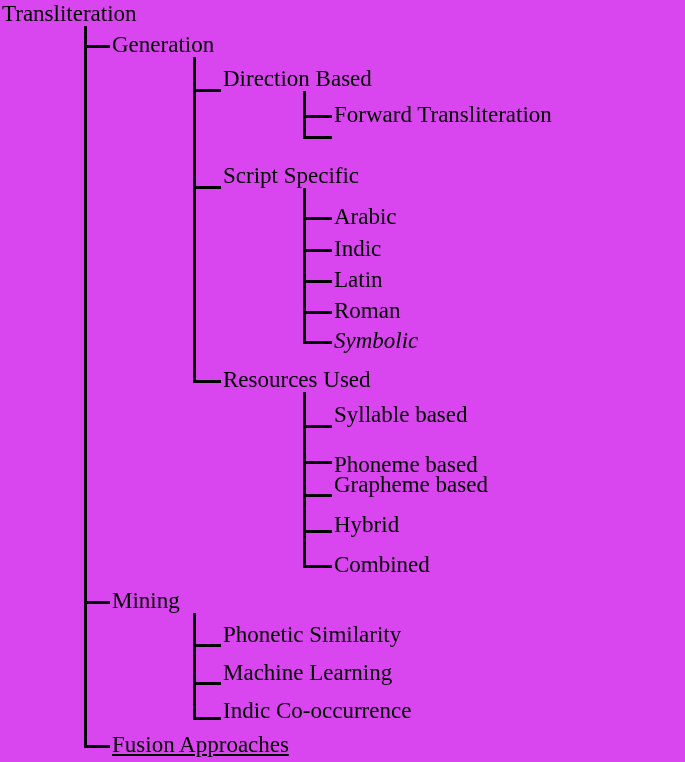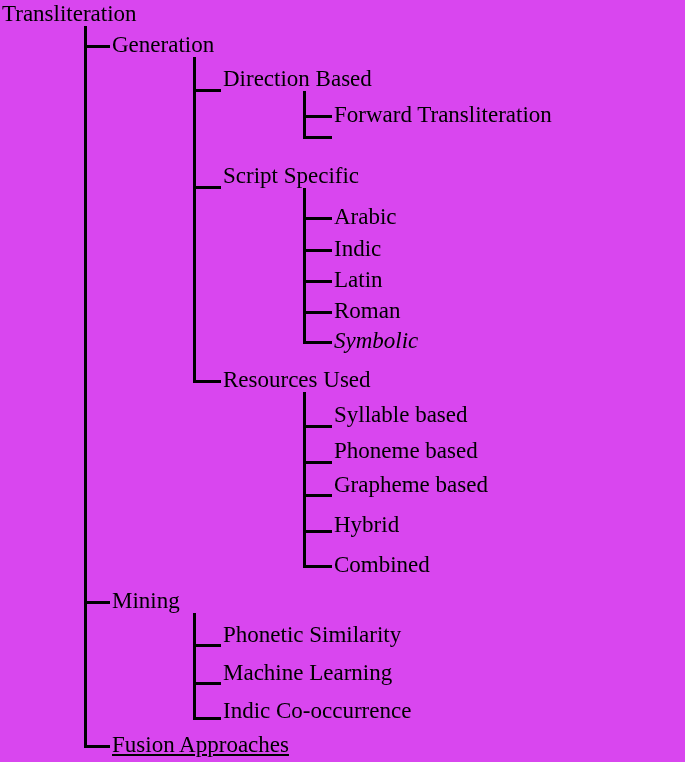--- a/index.html
+++ b/index.html
@@ -72,21 +72,21 @@
   <div class="hline" style="left:303px; top:341px; width:29px;"></div>
   <div class="node-label" style="left:334px; top:329px;font-style:italic;">Symbolic</div>
 
   <div class="hline" style="left:193px; top:380px; width:28px;"></div>
   <div class="node-label" style="left:223px; top:368px;">Resources Used</div>
 
   <div class="vline" style="left:303px; top:392px; height:175px;"></div>
   <div class="hline" style="left:303px; top:425px; width:29px;"></div>
   <div class="node-label" style="left:334px; top:403px;">Syllable based</div>
   <div class="hline" style="left:303px; top:461px; width:29px;"></div>
-  <div class="node-label" style="left:334px; top:439px;">Phoneme based</div>
+  <div class="node-label" style="left:334px; top:453px;">Phoneme based</div>
   <div class="hline" style="left:303px; top:494px; width:29px;"></div>
   <div class="node-label" style="left:334px; top:473px;">Grapheme based</div>
   <div class="hline" style="left:303px; top:530px; width:29px;"></div>
   <div class="node-label" style="left:334px; top:513px;">Hybrid</div>
   <div class="hline" style="left:303px; top:565px; width:29px;"></div>
   <div class="node-label" style="left:334px; top:553px;">Combined</div>
 
   <div class="hline" style="left:84px; top:601px; width:26px;"></div>
   <div class="node-label" style="left:112px; top:589px;">Mining</div>
 

